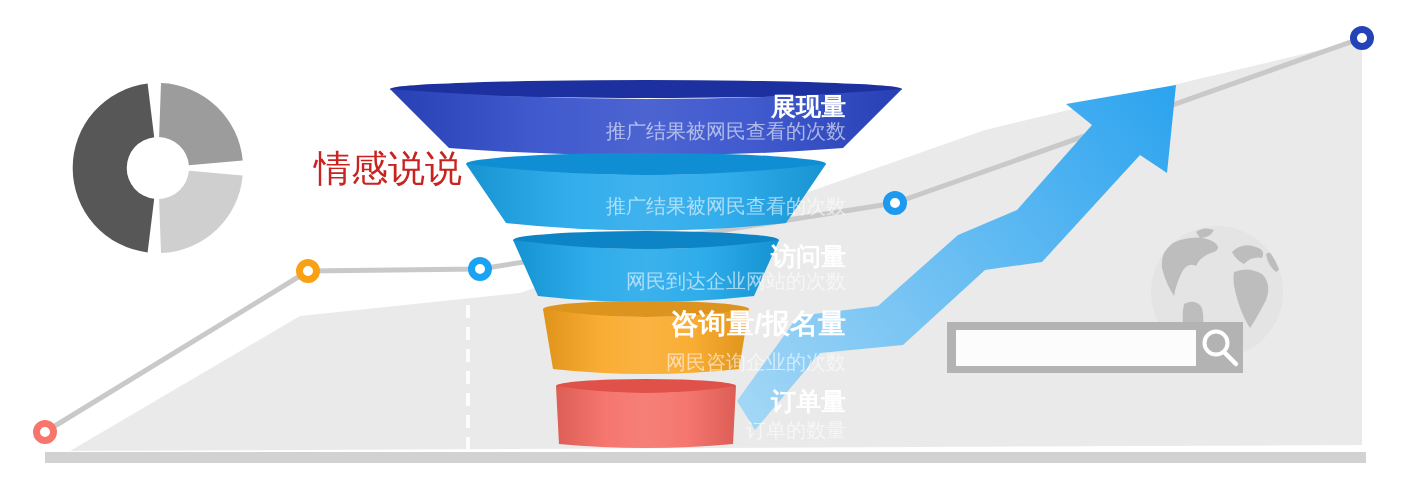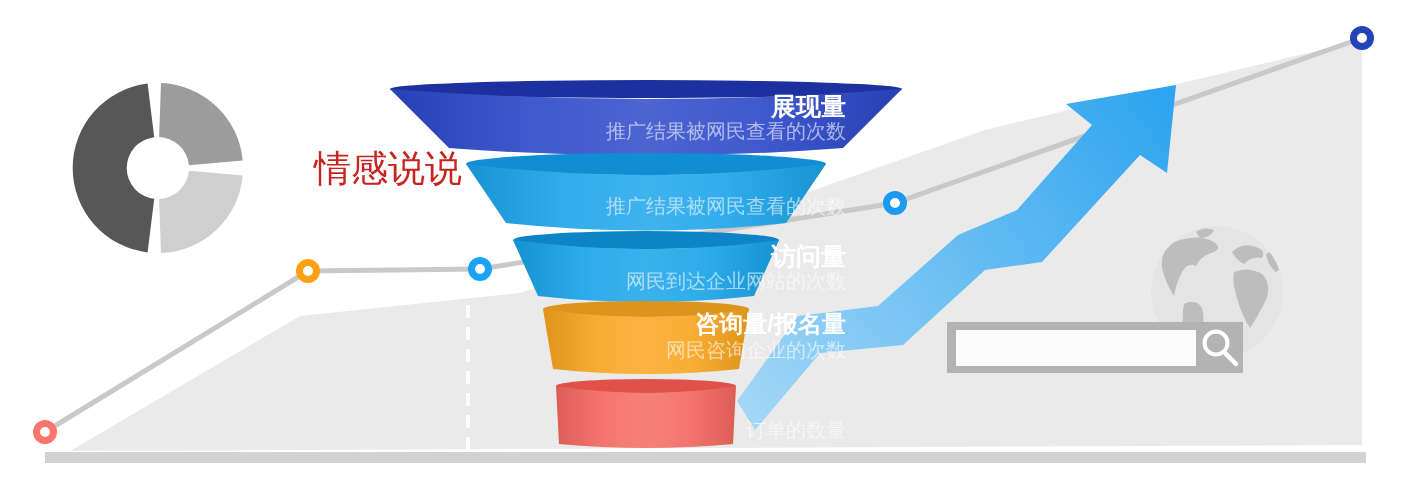--- a/index.html
+++ b/index.html
@@ -125,19 +125,20 @@
   </svg>
 
   <div class="txt stage-title" style="top:92px">展现量</div>
   <div class="txt stage-sub" style="top:121px">推广结果被网民查看的次数</div>
 
   <div class="txt stage-sub" style="top:196px">推广结果被网民查看的次数</div>
 
   <div class="txt stage-title" style="top:242px">访问量</div>
   <div class="txt stage-sub" style="top:271px">网民到达企业网站的次数</div>
 
-  <div class="txt stage-title" style="top:310px;font-size:24px">咨询量/报名量</div>
-  <div class="txt stage-sub" style="top:340px">网民咨询企业的次数</div>
+  <div class="txt stage-title" style="top:310px;font-size:28px">咨询量/报名量</div>
+  <div class="txt stage-sub" style="top:352px">网民咨询企业的次数</div>
 
+  <div class="txt stage-title" style="top:387px">订单量</div>
   <div class="txt stage-sub" style="top:420px">订单的数量</div>
 
   <div class="txt watermark">情感说说</div>
 </div>
 
 </body></html>

